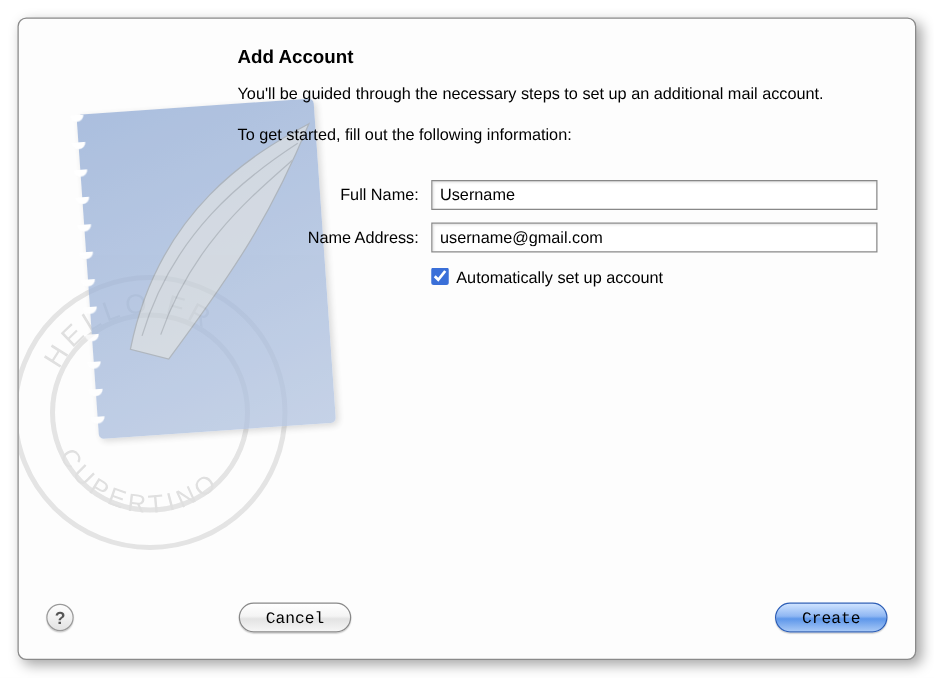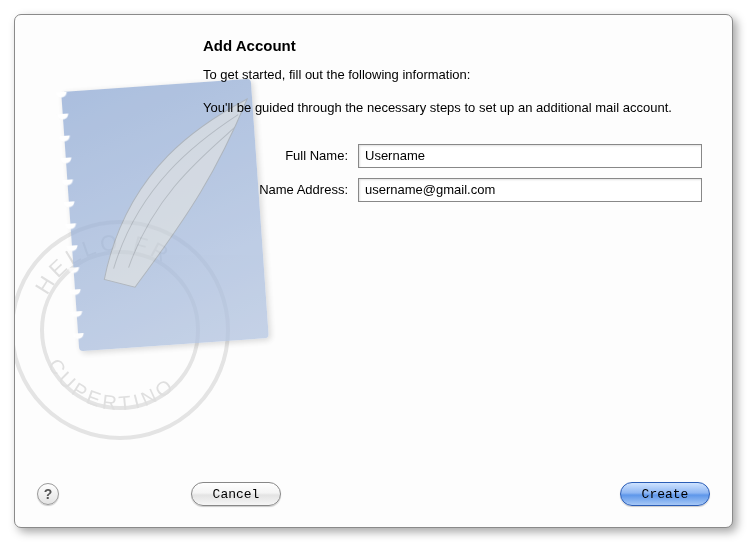--- a/index.html
+++ b/index.html
@@ -62,21 +62,21 @@
     left: 92px;
     top: 252px;
     font-size: 42px;
     color: #a8a8a8;
     opacity: 0.4;
     transform: rotate(-6deg);
   }
 
   .content {
     position: absolute;
-    left: 188px;
+    left: 175px;
     top: 22px;
     right: 30px;
   }
   h1 {
     font-size: 15px;
     font-weight: bold;
     margin-bottom: 12px;
   }
   .intro {
     font-size: 13px;
@@ -200,32 +200,36 @@
     <svg width="190" height="260" style="position:absolute;left:0;top:0;opacity:0.55">
       <path d="M 30 190 C 60 80, 140 40, 185 20 C 150 90, 120 130, 60 200 Z" fill="#e4e2d8" stroke="#8a8a82" stroke-width="1"></path>
       <path d="M 40 180 C 70 100, 130 60, 175 35" fill="none" stroke="#9a988e" stroke-width="1"></path>
       <path d="M 55 180 C 85 110, 135 75, 170 48" fill="none" stroke="#9a988e" stroke-width="1"></path>
     </svg>
   </div>
   <div class="art-apple"></div>
 
   <div class="content">
     <h1>Add Account</h1>
+    <p class="intro">You'll be guided through the necessary steps to set up an additional mail account.</p>
     <p class="intro">To get started, fill out the following information:</p>
-    <p class="intro">You'll be guided through the necessary steps to set up an additional mail account.</p>
 
     <div class="form">
       <div class="row">
         <label>Full Name:</label>
         <input type="text" value="Username" style="">
       </div>
       <div class="row">
         <label>Name Address:</label>
         <input type="text" value="username@gmail.com" style="">
       </div>
+      <div class="checkbox-row">
+        <input type="checkbox" checked="" style="">
+        <span>Automatically set up account</span>
+      </div>
     </div>
   </div>
 
   <div class="footer">
     <div class="help">?</div>
     <div class="spacer-left"></div>
     <button class="btn">Cancel</button>
     <div class="grow"></div>
     <button class="btn primary">Create</button>
   </div>

